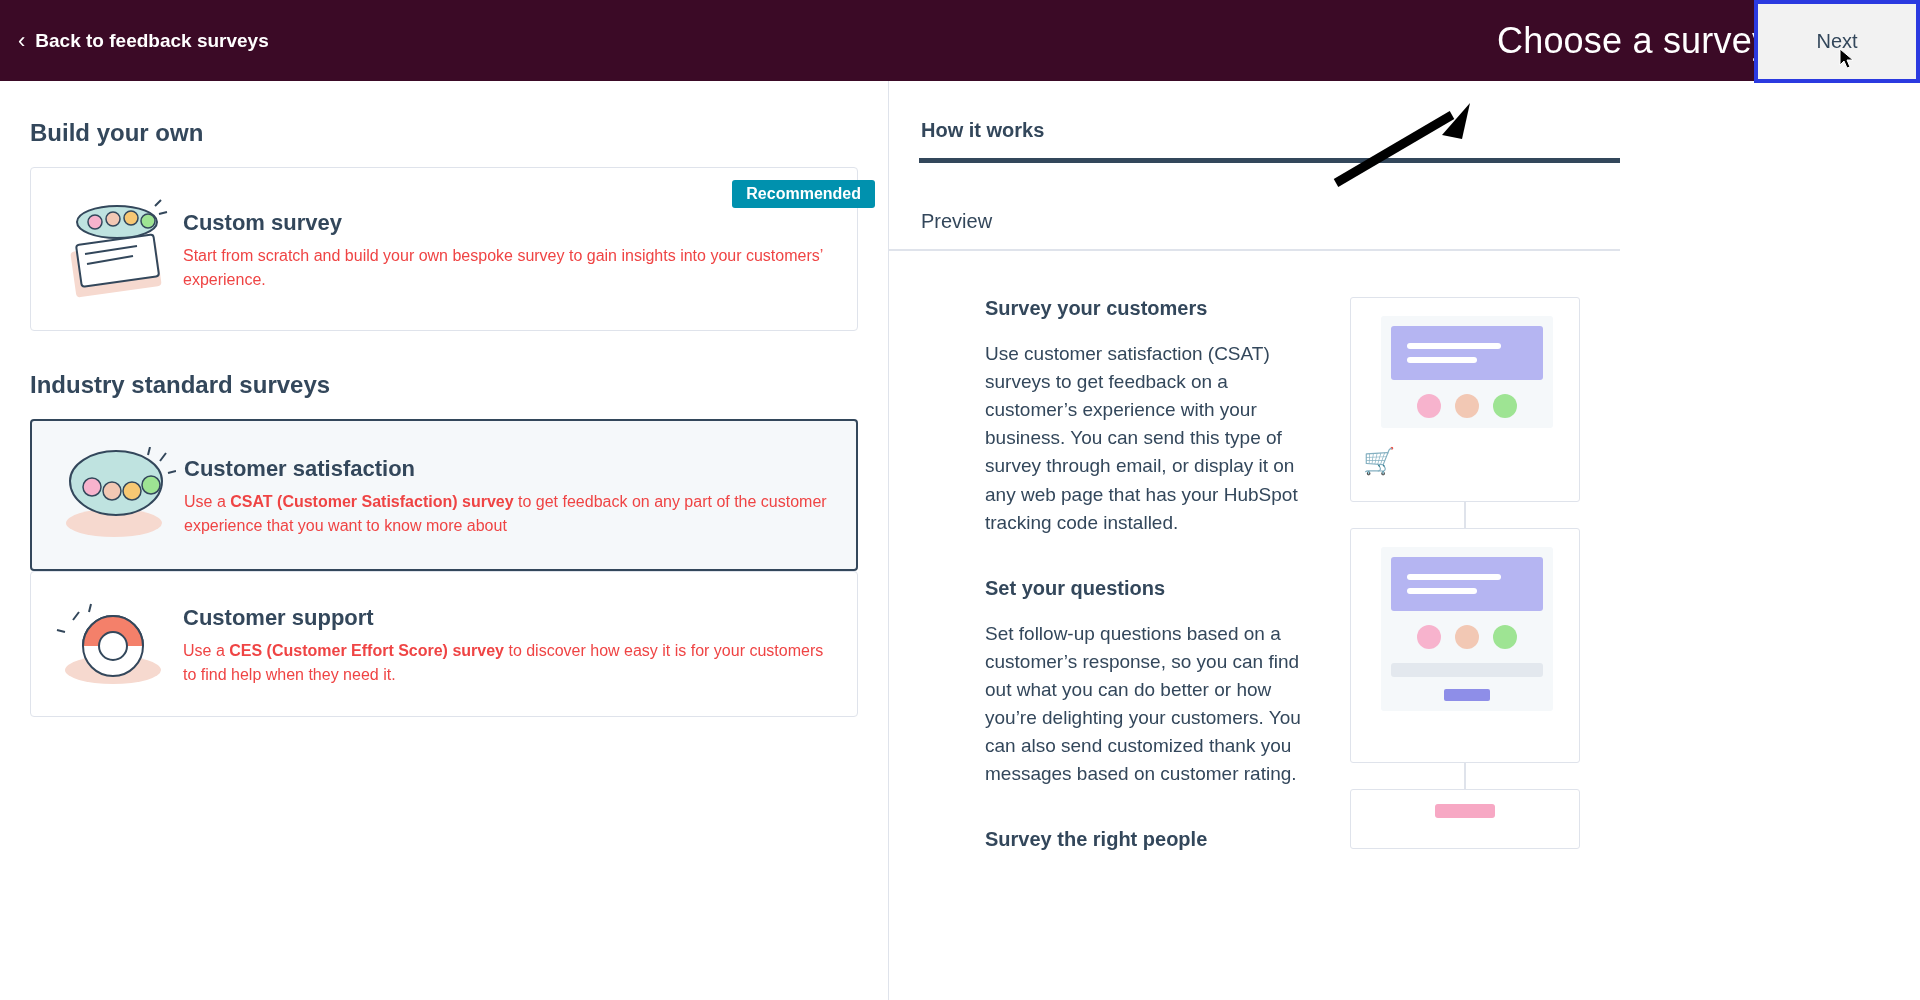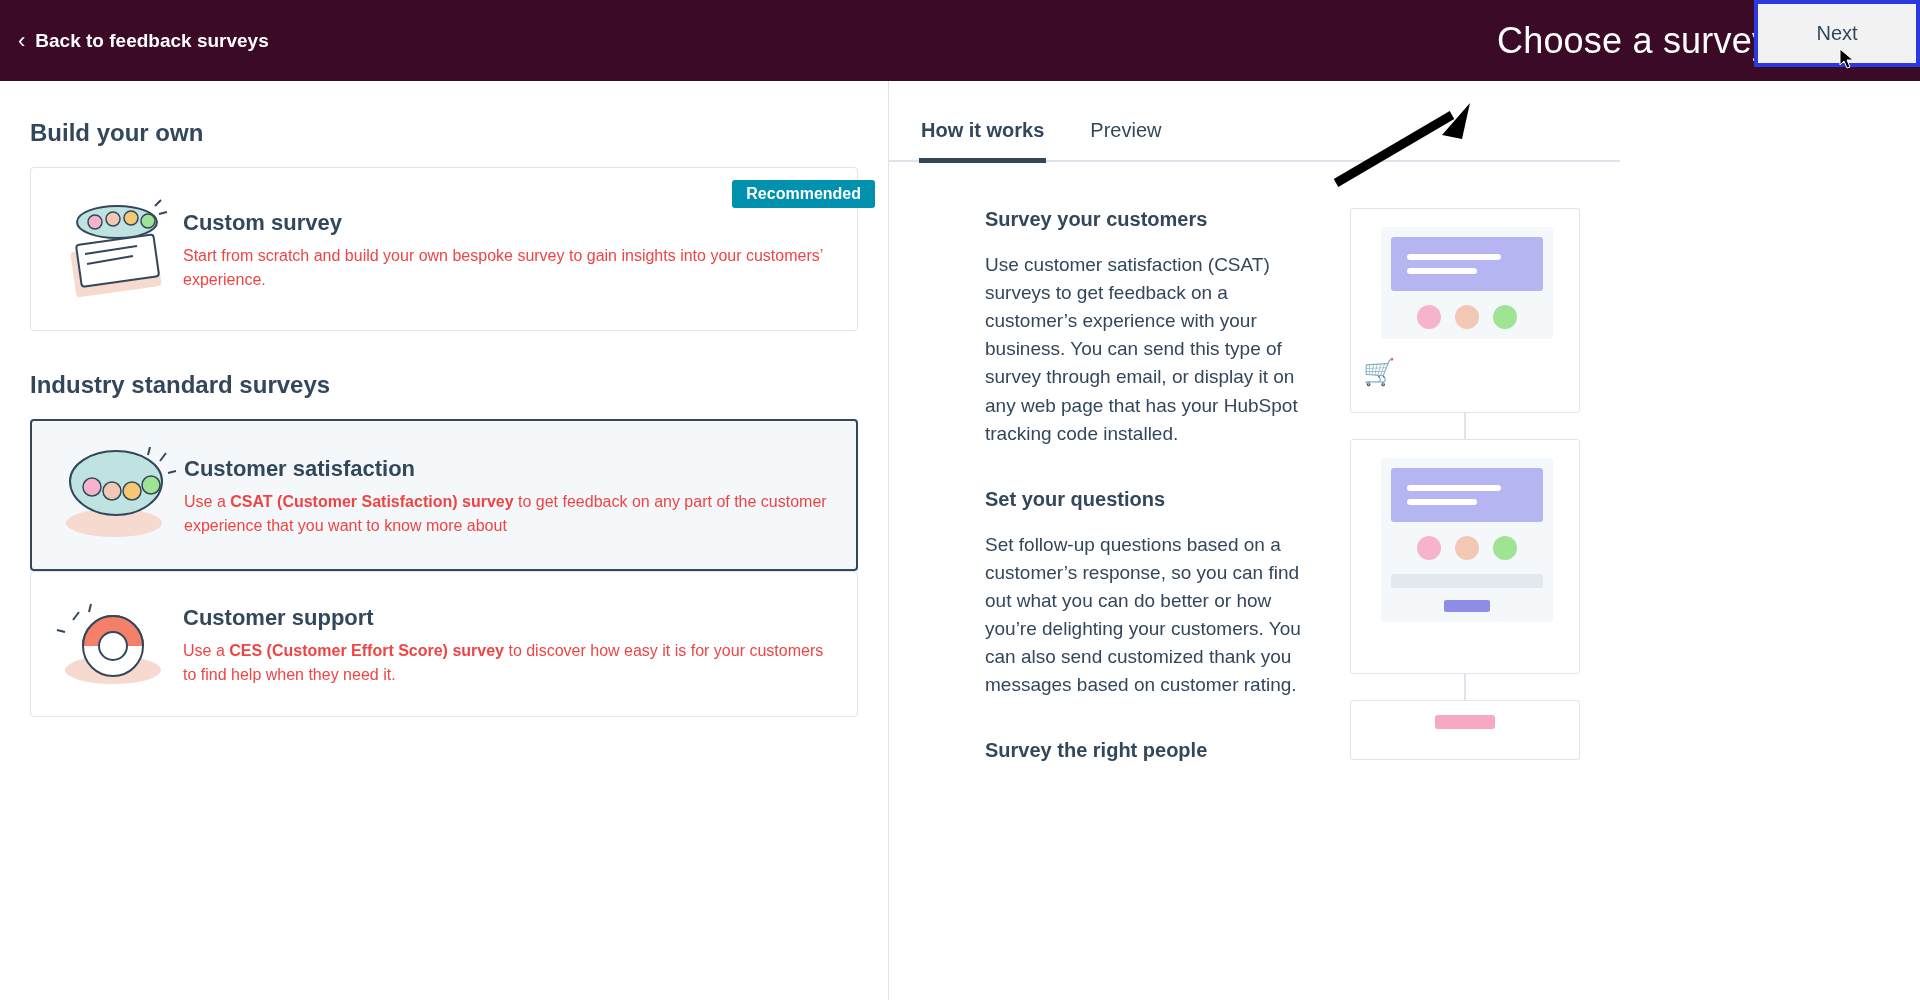--- a/index.html
+++ b/index.html
@@ -41,21 +41,21 @@
     text-align: right;
     color: #ffffff;
     font-size: 36px;
     font-weight: 400;
     letter-spacing: 0.2px;
     pointer-events: none;
   }
   .next-wrap {
     position: absolute;
     right: 0; top: 0;
-    width: 166px; height: 67px;
+    width: 166px; height: 83px;
     border: 4px solid #2b3ae0;
     background: #f2f2f2;
     display: flex;
     align-items: center;
     justify-content: center;
     cursor: pointer;
     margin-left: 44px;
   }
   .next-label {
     font-size: 20px;
@@ -144,20 +144,21 @@
   #card-support { margin-bottom: 32px; }
 
   
   .tabs {
     display: flex;
     gap: 42px;
     padding-left: 30px;
     margin-top: 30px;
     border-bottom: 2px solid #dfe3eb;
     width: 960px;
+    flex-direction: column;
   }
   .tab {
     font-size: 20px;
     color: #33475b;
     padding: 8px 2px 16px 2px;
     cursor: pointer;
   }
   .tab.active {
     font-weight: bold;
     border-bottom: 5px solid #33475b;

